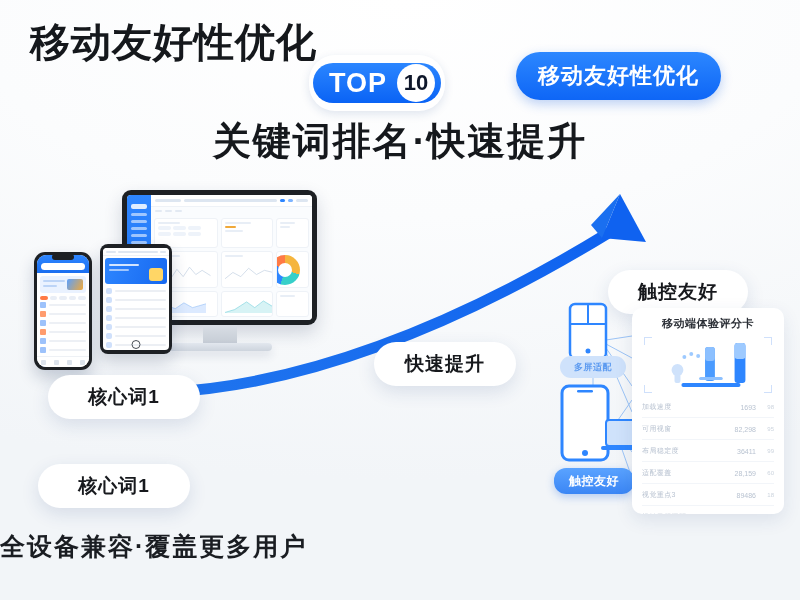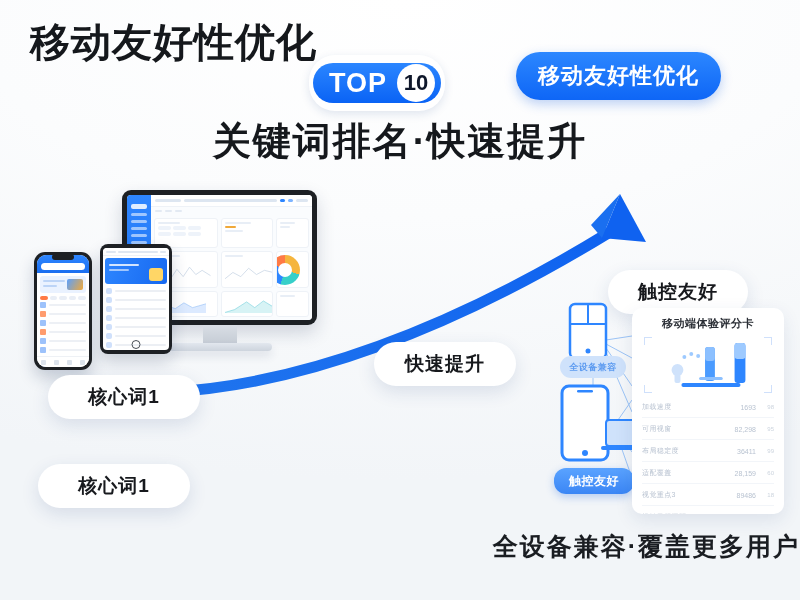--- a/index.html
+++ b/index.html
@@ -178,21 +178,21 @@
   .brk.bl{left:0;bottom:0;border-width:0 0 1px 1px;}
   .brk.br{right:0;bottom:0;border-width:0 1px 1px 0;}
   .score-rows{display:flex;flex-direction:column;gap:1px;}
   .score-row{display:flex;align-items:center;height:20px;border-bottom:1px solid #f2f5f9;}
   .score-row .nm{flex:1;font-size:7px;color:#b9c3d1;letter-spacing:.4px;}
   .score-row .v1{width:30px;text-align:right;font-size:7px;color:#b9c3d1;}
   .score-row .v2{width:18px;text-align:right;font-size:6px;color:#ccd4de;}
 
   
   .tagline{
-    position:absolute;left:0;right:0;top:530px;text-align:right;
+    position:absolute;left:0;right:0;top:530px;text-align:left;
     font-size:25px;font-weight:bold;color:#1a1d22;letter-spacing:2px;
   }
 </style>
 </head>
 <body>
 
 <div class="stage">
 
   <div class="hl-main">移动友好性优化</div>
 
@@ -437,21 +437,21 @@
       <circle cx="40" cy="51" r="2.5" fill="#2e86ff"></circle>
 
       <rect x="14" y="86" width="46" height="74" rx="7" fill="#fff" stroke="#2e86ff" stroke-width="3"></rect>
       <rect x="29" y="90" width="16" height="2.5" rx="1.2" fill="#2e86ff"></rect>
       <circle cx="37" cy="153" r="3" fill="#2e86ff"></circle>
 
       <rect x="58" y="120" width="34" height="26" rx="3" fill="#cfe2fb" stroke="#2e86ff" stroke-width="2"></rect>
       <rect x="53" y="146" width="44" height="4" rx="2" fill="#2e86ff"></rect>
     </svg>
 
-    <div class="mini-pill" id="miniPillA">全设备兼容</div>
+    <div class="mini-pill" id="miniPillA">多屏适配</div>
     <div class="mini-pill" id="miniPillB">触控友好</div>
 
     <div class="score-card">
       <div class="score-title">移动端体验评分卡</div>
       <div class="score-chart">
         <span class="brk tl"></span>
           <span class="brk tr"></span>
           <span class="brk bl"></span>
           <span class="brk br"></span>
         <svg width="100%" height="100%" viewBox="0 0 130 56" preserveAspectRatio="none">

